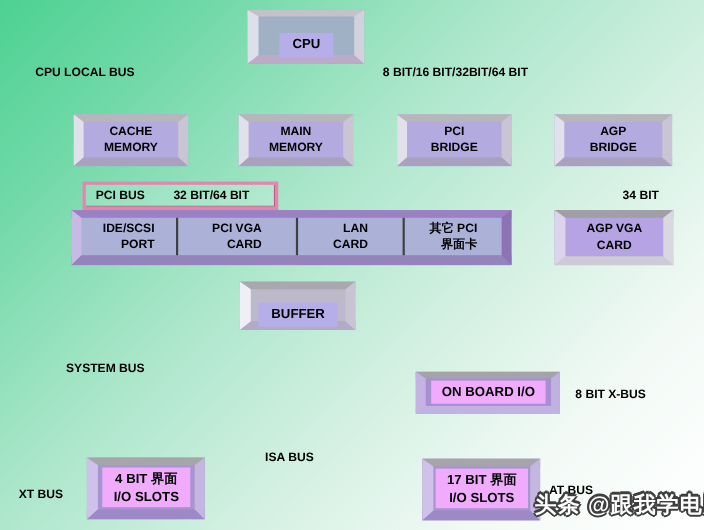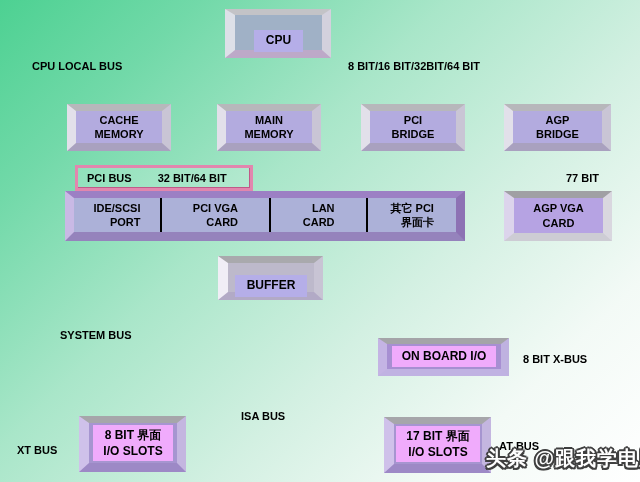--- a/index.html
+++ b/index.html
@@ -40,21 +40,21 @@
     border-right-color:#bfb2e0; border-bottom-color:#c0b2e2; background:#a78fd2; }
   
   .bv-slot { border-width:7px 9px 9px 10px;
     border-top-color:#a6a6aa; border-left-color:#cfc1ea;
     border-right-color:#c4b6e0; border-bottom-color:#9d89c6; background:#a695d0; }
   .chip { background:#b5aee8; padding:3px 12px; font-size:12px; font-weight:bold;margin-top:17px; }
   .chip-lite { background:#f0abfc; padding:2px 10px; font-size:12px; font-weight:bold; white-space:pre-line; line-height:1.35; }
   .cards { display:flex; width:100%; height:100%; }
   .card { display:flex; align-items:center; justify-content:center; text-align:right;
     font-weight:bold; font-size:11px; line-height:1.3; white-space:pre-line; }
-  .card.sep { border-left:2px solid #000000; }
+  .card.sep { border-left:2px solid #404040; }
   .pcibar { position:absolute; box-sizing:border-box; display:flex; align-items:center;
     gap:26px; padding-left:9px; border:3px solid #e286ae;
     box-shadow:inset -1px -1px 0 #c05a88; background:rgba(255,255,255,0.16);
     font-weight:bold; font-size:11px; }
   .tag { position:absolute; font-weight:bold; font-size:11px; white-space:nowrap; color:#000; }
   .wm { position:absolute; left:486px; top:445px; font-size:20px; font-weight:bold;
     color:#fff; white-space:nowrap; letter-spacing:1px;
     text-shadow:2px 0 0 #3f3f3f,-2px 0 0 #3f3f3f,0 2px 0 #3f3f3f,0 -2px 0 #3f3f3f,
       1.5px 1.5px 0 #3f3f3f,-1.5px 1.5px 0 #3f3f3f,1.5px -1.5px 0 #3f3f3f,-1.5px -1.5px 0 #3f3f3f; }
 </style>
@@ -86,21 +86,21 @@
   </div>
   <div class="box bv-std" style="left:504px;top:104px;width:107px;height:47px">
     <div class="face">AGP
 BRIDGE</div>
   </div>
 
   <div class="pcibar" style="left:75px;top:165px;width:178px;height:26px">
     <span>PCI BUS</span>
     <span>32 BIT/64 BIT</span>
   </div>
-  <span class="tag" style="left:566px;top:172px">77 BIT</span>
+  <span class="tag" style="left:566px;top:172px">34 BIT</span>
 
   <div class="box bv-cards" style="left:65px;top:191px;width:400px;height:50px">
     <div class="cards">
       <div class="card" style="flex:0 0 22.5%">IDE/SCSI
 PORT</div>
       <div class="card sep" style="flex:0 0 28%">PCI VGA
 CARD</div>
       <div class="card sep" style="flex:0 0 25%">LAN
 CARD</div>
       <div class="card sep" style="flex:1">其它 PCI
@@ -126,21 +126,21 @@
       <span class="chip-lite">ON BOARD I/O</span>
     </div>
   </div>
   <span class="tag" style="left:523px;top:353px">8 BIT X-BUS</span>
 
   <span class="tag" style="left:241px;top:410px">ISA BUS</span>
   <span class="tag" style="left:17px;top:444px">XT BUS</span>
 
   <div class="box bv-slot" style="left:79px;top:416px;width:107px;height:56px">
     <div class="face">
-      <span class="chip-lite">8 BIT 界面
+      <span class="chip-lite">4 BIT 界面
 I/O SLOTS</span>
     </div>
   </div>
 
   <div class="box bv-slot" style="left:384px;top:417px;width:107px;height:56px">
     <div class="face">
       <span class="chip-lite">17 BIT 界面
 I/O SLOTS</span>
     </div>
   </div>

